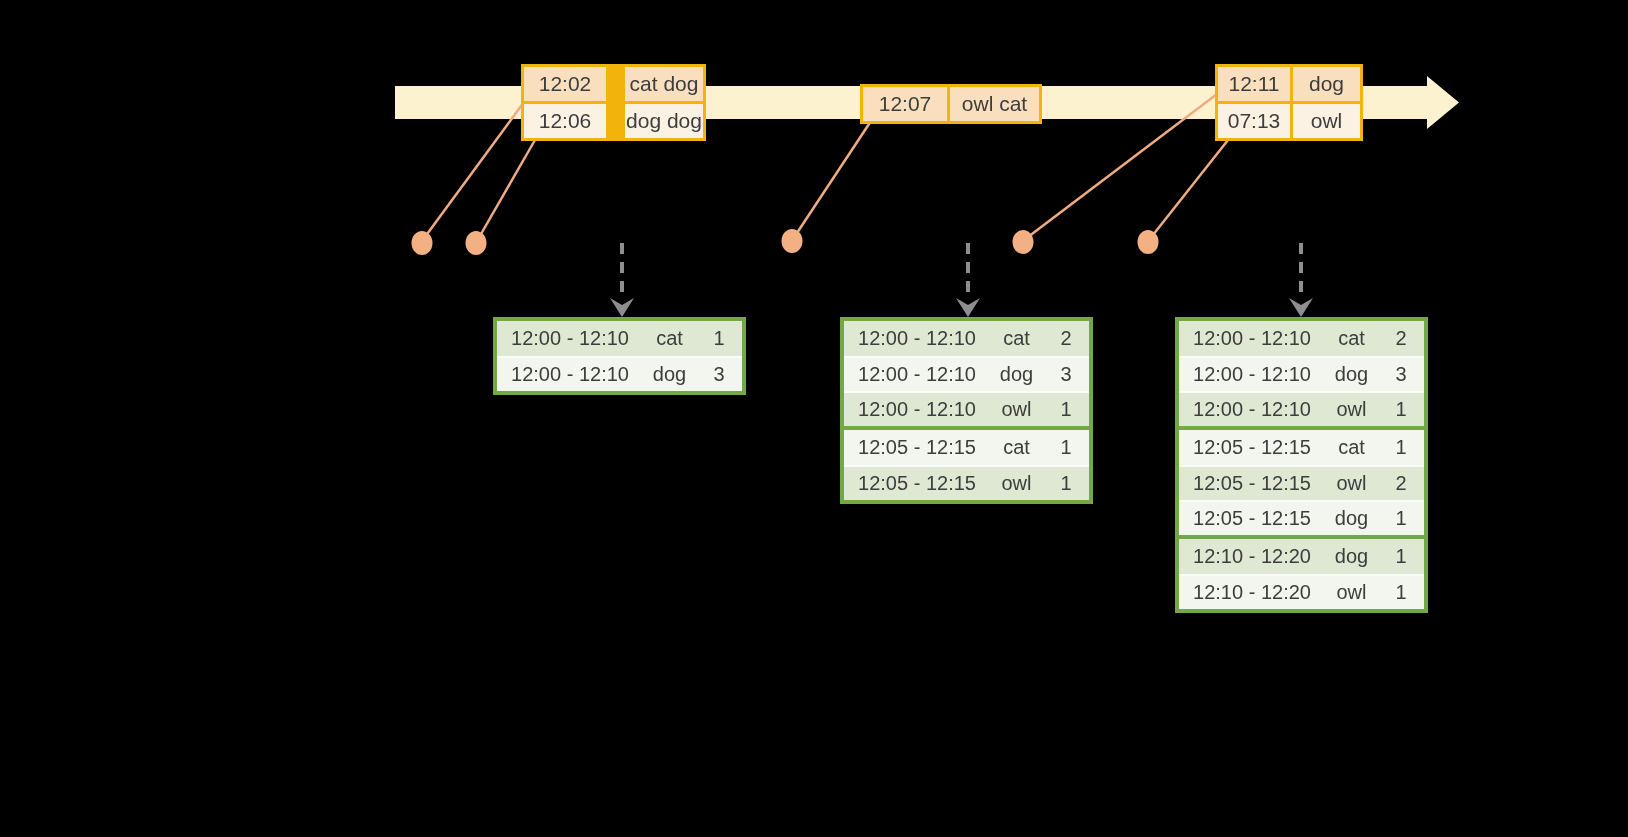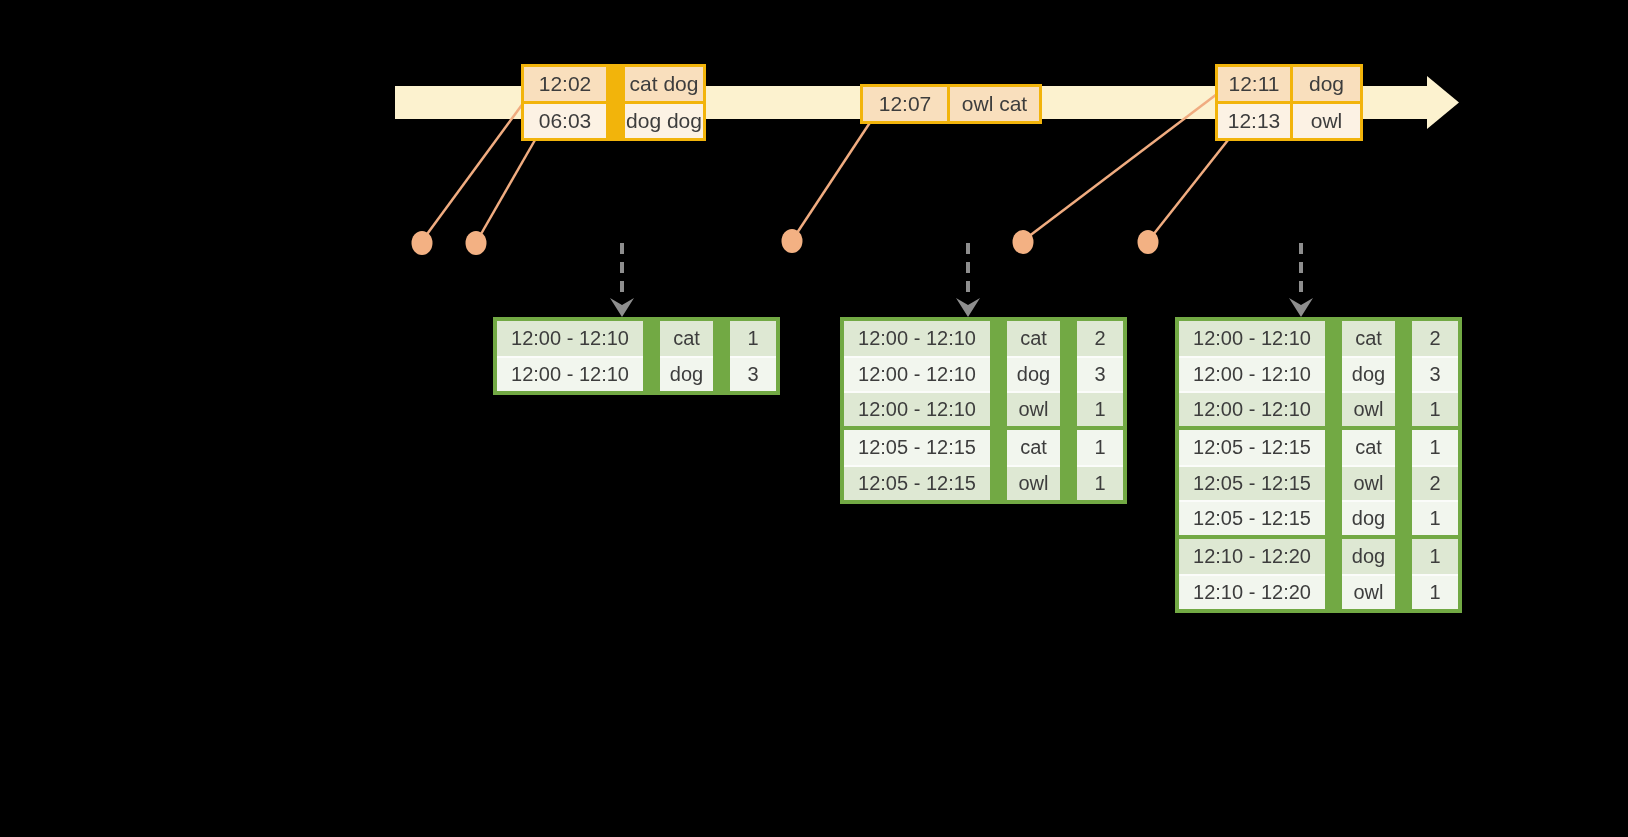--- a/index.html
+++ b/index.html
@@ -15,21 +15,21 @@
   .ebox3 .erow{grid-template-columns:72px 1fr;}
   .erow .cell{height:34px;display:flex;align-items:center;justify-content:center;font-size:21px;}
   .erow.dark .cell{background:#F9DFBD;}
   .erow.light .cell{background:#FCF2E4;}
   .ebox1{left:521px;top:64px;width:185px;}
   .ebox2{left:860px;top:84px;width:182px;}
   .ebox3{left:1215px;top:64px;width:148px;}
 
   
   .rtable{position:absolute;background:#72A944;padding:4px;display:flex;flex-direction:column;box-sizing:border-box;}
-  .rrow{display:grid;grid-template-columns:146px 53px 46px;gap:17px;background:#72A944;}
+  .rrow{display:grid;grid-template-columns:146px 53px 46px;gap:0;background:#72A944;}
   .rrow .cell{height:35px;box-sizing:border-box;display:flex;align-items:center;justify-content:center;font-size:20px;}
   .rrow:nth-child(odd)  .cell{background:#DEE8D3;}
   .rrow:nth-child(even) .cell{background:#F2F6EE;}
   .rrow.cont .cell{border-top:2px solid #FBFCFA;}
   .rrow.group-start{margin-top:4px;}
   #t1{left:493px;top:317px;}
   #t2{left:840px;top:317px;}
   #t3{left:1175px;top:317px;}
 </style>
 </head>
@@ -61,39 +61,39 @@
     <line x1="1301" y1="243" x2="1301" y2="299" stroke="#8E8E8E" stroke-width="4" stroke-dasharray="11 8"></line>
     <polygon points="1289,298 1301,317 1313,298 1301,305" fill="#8E8E8E"></polygon>
   </svg>
 
   <div class="ebox ebox1">
     <div class="erow dark">
       <div class="cell">12:02</div>
       <div class="cell">cat dog</div>
     </div>
     <div class="erow light">
-      <div class="cell">06:03</div>
+      <div class="cell">12:06</div>
       <div class="cell">dog dog</div>
     </div>
   </div>
 
   <div class="ebox ebox2">
     <div class="erow dark">
       <div class="cell">12:07</div>
       <div class="cell">owl cat</div>
     </div>
   </div>
 
   <div class="ebox ebox3">
     <div class="erow dark">
       <div class="cell">12:11</div>
       <div class="cell">dog</div>
     </div>
     <div class="erow light">
-      <div class="cell">12:13</div>
+      <div class="cell">07:13</div>
       <div class="cell">owl</div>
     </div>
   </div>
 
   <div class="rtable" id="t1">
     <div class="rrow">
       <div class="cell">12:00 - 12:10</div>
       <div class="cell">cat</div>
       <div class="cell">1</div>
     </div>

